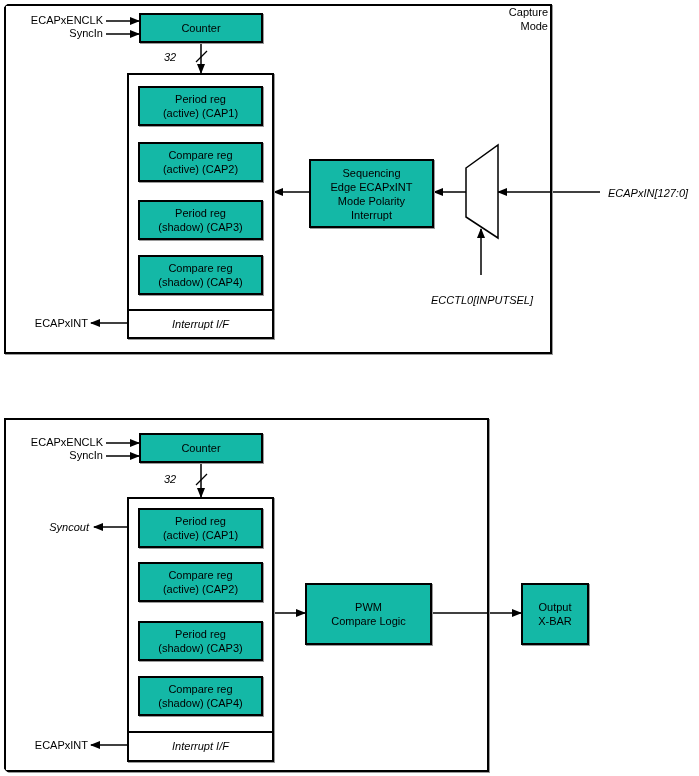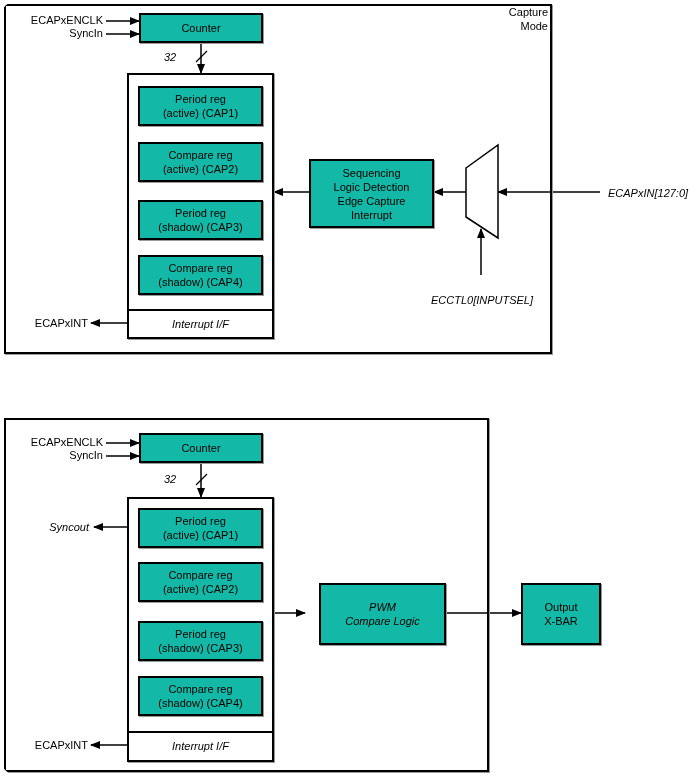--- a/index.html
+++ b/index.html
@@ -92,22 +92,22 @@
     <span>(shadow) (CAP4)</span>
   </div>
 
   <div class="hline" style="left:128px;top:309px;width:145px;"></div>
   <div class="lbl c" style="left:127px;top:317px;width:147px;">Interrupt I/F</div>
 
   <div class="lbl r" style="left:0px;top:316px;width:88px;">ECAPxINT</div>
 
   <div class="box" style="left:309px;top:159px;width:125px;height:69px;">
     <span>Sequencing</span>
-    <span>Logic Detection</span>
-    <span>Edge Capture</span>
+    <span>Edge ECAPxINT</span>
+    <span>Mode Polarity</span>
     <span>Interrupt</span>
   </div>
 
   <div class="lbl" style="left:608px;top:186px;font-style:italic;">ECAPxIN[127:0]</div>
   <div class="lbl c" style="left:412px;top:293px;width:140px;">ECCTL0[INPUTSEL]</div>
 
   <div class="frame" style="left:4px;top:418px;width:485px;height:354px;"></div>
 
 
   <div class="lbl r" style="left:0px;top:435px;width:103px;">ECAPxENCLK</div>
@@ -138,23 +138,23 @@
   <div class="box" style="left:138px;top:676px;width:125px;height:40px;">
     <span>Compare reg</span>
     <span>(shadow) (CAP4)</span>
   </div>
 
   <div class="hline" style="left:128px;top:731px;width:145px;"></div>
   <div class="lbl c" style="left:127px;top:739px;width:147px;">Interrupt I/F</div>
 
   <div class="lbl r" style="left:0px;top:738px;width:88px;">ECAPxINT</div>
 
-  <div class="box" style="left:319px;top:583px;width:127px;height:62px;font-style:italic;">
+  <div class="box" style="left:305px;top:583px;width:127px;height:62px;">
     <span>PWM</span>
     <span>Compare Logic</span>
   </div>
 
-  <div class="box" style="left:521px;top:583px;width:80px;height:62px;">
+  <div class="box" style="left:521px;top:583px;width:68px;height:62px;">
     <span>Output</span>
     <span>X-BAR</span>
   </div>
 
 </div>
 
 </body></html>

